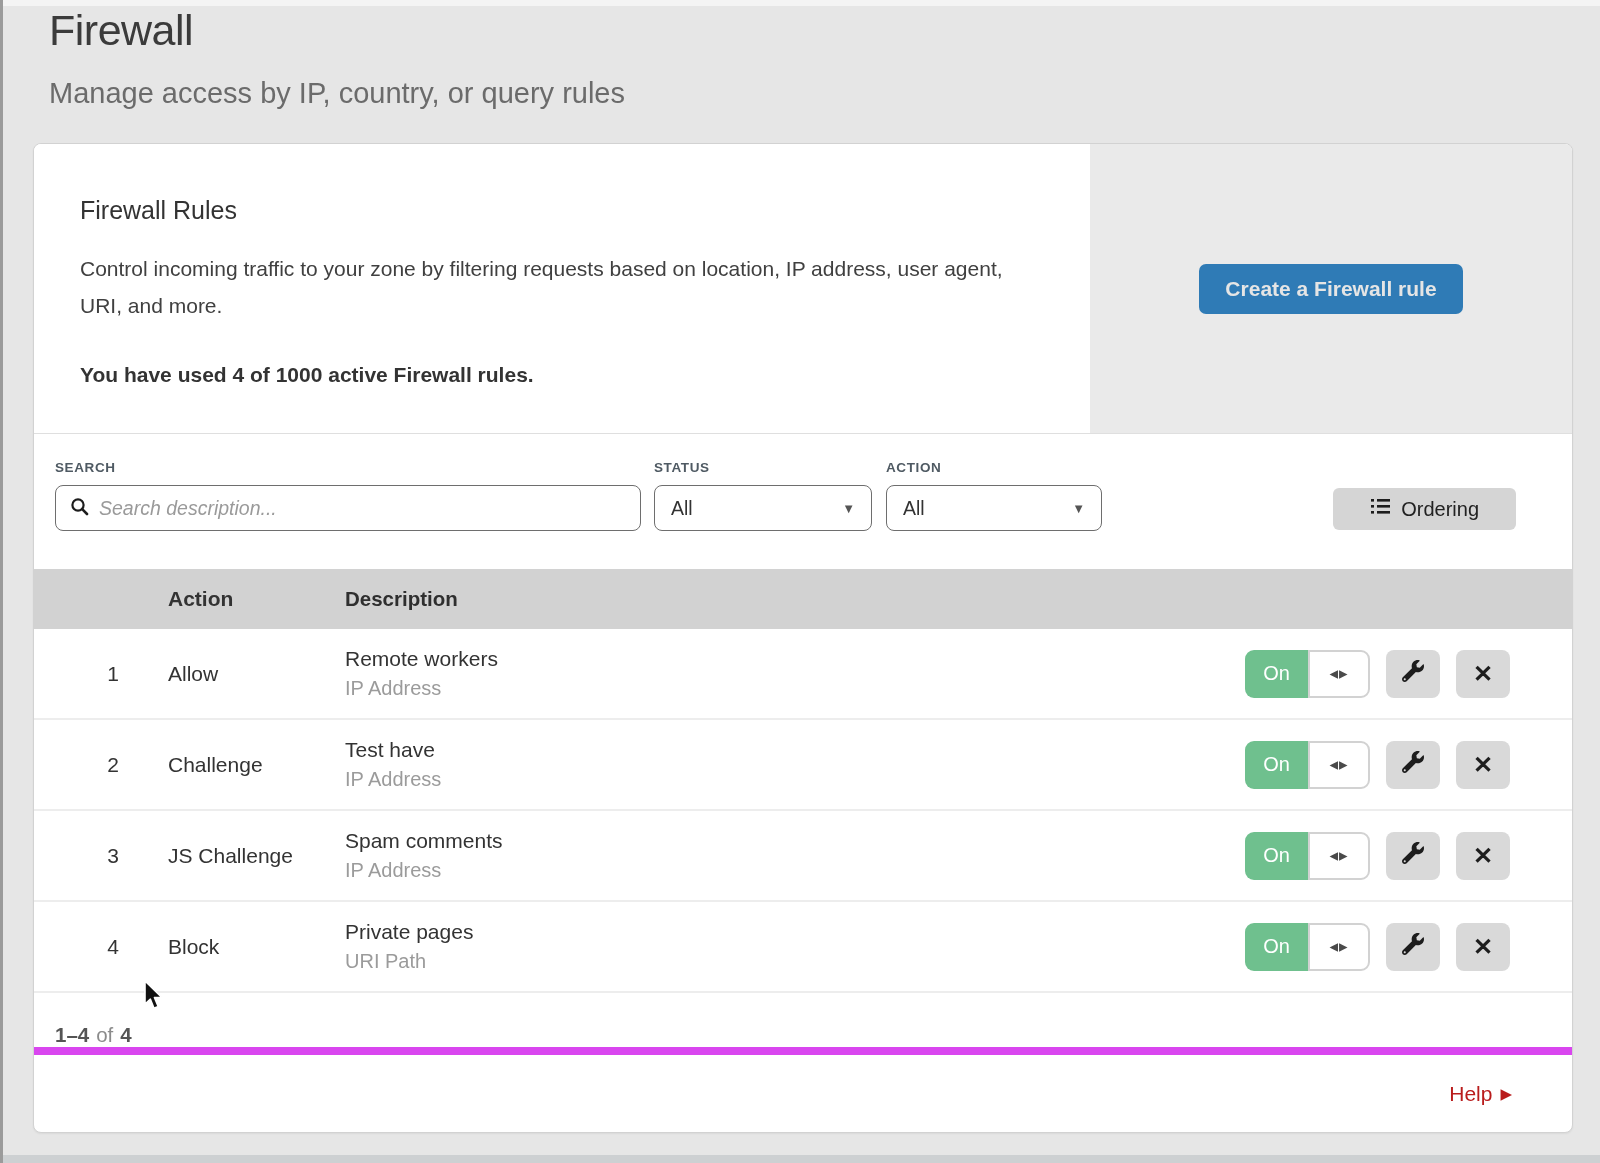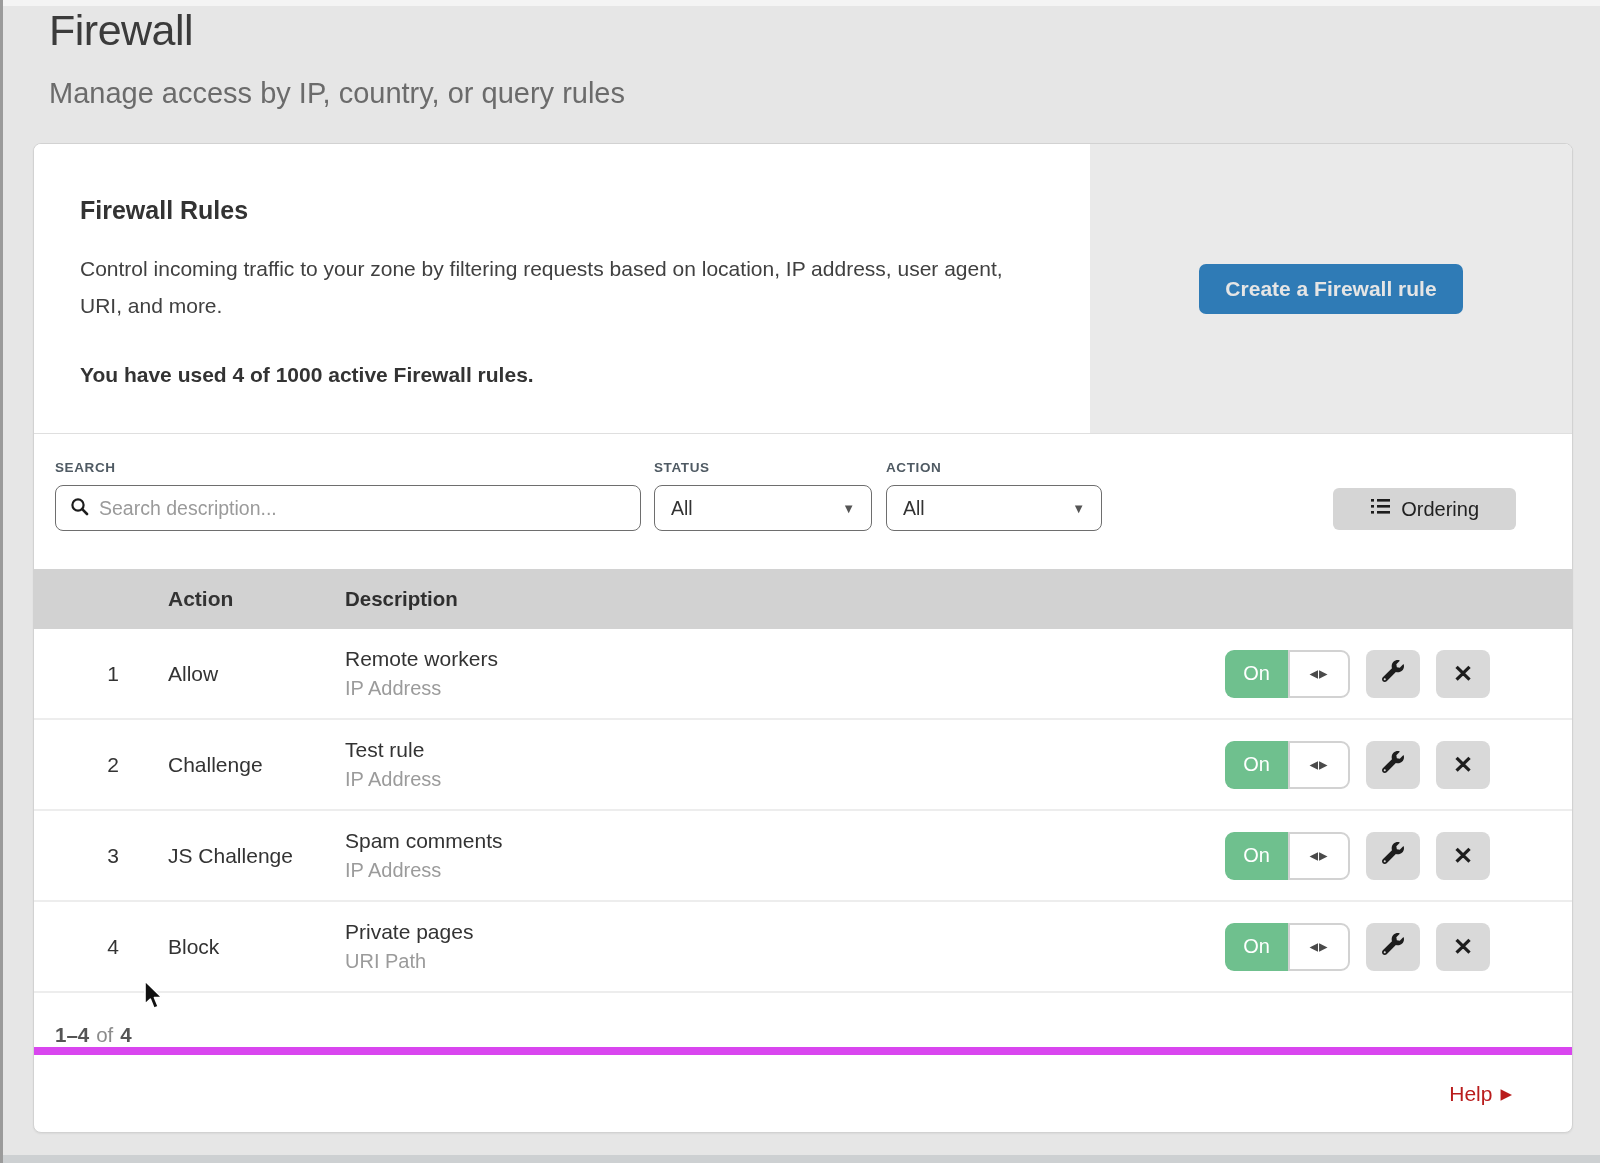--- a/index.html
+++ b/index.html
@@ -22,21 +22,21 @@
   .card {
     position:absolute; left:33px; top:143px; width:1540px; height:990px;
     background:#ffffff; border:1px solid #d2d2d2; border-radius:8px;
     display:flex; flex-direction:column; overflow:hidden;
     box-shadow:0 1px 2px rgba(0,0,0,0.06);
   }
 
   
   .card-top { height:290px; display:flex; border-bottom:1px solid #dfdfdf; }
   .card-top-left { width:1056px; padding:52px 60px 0 46px; background:#ffffff; }
-  .rules-title { font-size:25px; font-weight:700; color:#333; }
+  .rules-title { font-size:25px; font-weight:400; color:#333; }
   .rules-desc { margin-top:26px; font-size:21px; line-height:1.75; color:#404040; max-width:945px; }
   .rules-usage { margin-top:38px; font-size:21px; font-weight:700; color:#333; }
   .card-top-right { flex:1; background:#eaeaea; display:flex; align-items:center; justify-content:center; }
   .create-btn {
     background:#2f7bb6; color:#e5e5e5; font-size:21px; font-weight:700;
     border:none; border-radius:7px; padding:13px 26px; cursor:pointer;
     font-family:"Liberation Sans", sans-serif;
   }
 
   
@@ -45,21 +45,21 @@
   .filter-label { font-size:13.5px; font-weight:700; color:#4f5a63; letter-spacing:0.6px; margin-bottom:10px; }
   .search-group { width:586px; margin-right:13px; }
   .status-group { width:218px; margin-right:14px; }
   .action-group { width:216px; }
   .search-box {
     height:46px; border:1.5px solid #6e6e6e; border-radius:8px; background:#fff;
     display:flex; align-items:center; padding:0 14px;
   }
   .search-box input {
     border:none; outline:none; flex:1; font-size:19.5px; color:#0f172a;
-    font-family:"Liberation Sans", sans-serif; background:transparent; margin-left:10px;
+    font-family:"Liberation Sans", sans-serif; background:transparent; margin-left:10px;font-style:italic;
   }
   .search-box input::placeholder { color:#9a9a9a; }
   .select-box {
     height:46px; border:1.5px solid #6e6e6e; border-radius:8px; background:#fff;
     display:flex; align-items:center; justify-content:space-between; padding:0 16px;
     font-size:19.5px; color:#333; cursor:pointer;
   }
   .caret { font-size:13px; color:#555; }
   .spacer { flex:1; }
   .ordering-btn {
@@ -70,21 +70,21 @@
   }
 
   
   .table-head { height:60px; background:#d2d2d2; display:flex; align-items:center; font-weight:700; font-size:20.5px; color:#2f2f2f; }
   .c-num { width:134px; text-align:center; padding-left:24px; font-size:21px; color:#333; }
   .c-action { width:177px; font-size:21px; color:#333; }
   .c-desc { flex:1; }
   .t-row { min-height:91px; display:flex; align-items:center; border-bottom:2px solid #ededed; background:#fff; }
   .desc-main { font-size:21px; color:#333; }
   .desc-sub { font-size:20px; color:#9b9b9b; margin-top:6px; }
-  .controls { margin-left:auto; display:flex; align-items:center; gap:16px; padding-right:82px; }
+  .controls { margin-left:auto; display:flex; align-items:center; gap:16px; padding-right:62px; }
   .toggle { display:flex; height:48px; width:125px; border-radius:9px; cursor:pointer; }
   .toggle-on {
     flex:1; background:#6fc08e; color:#fff; font-size:20px;
     display:flex; align-items:center; justify-content:center;
     border-radius:9px 0 0 9px;
   }
   .toggle-knob {
     width:62px; background:#fff; border:2px solid #d2d2d2; border-radius:0 9px 9px 0;
     display:flex; align-items:center; justify-content:center;
   }
@@ -208,21 +208,21 @@
       <button class="icon-btn">
         <span>✕</span>
       </button>
     </div>
   </div>
 
   <div class="t-row">
     <div class="c-num">2</div>
     <div class="c-action">Challenge</div>
     <div class="c-desc">
-      <div class="desc-main">Test rule</div>
+      <div class="desc-main">Test have</div>
       <div class="desc-sub">IP Address</div>
     </div>
     <div class="controls">
       <div class="toggle">
         <span class="toggle-on">On</span>
         <span class="toggle-knob">
           <span class="toggle-arrows">◂▸</span>
         </span>
       </div>
       <button class="icon-btn">

